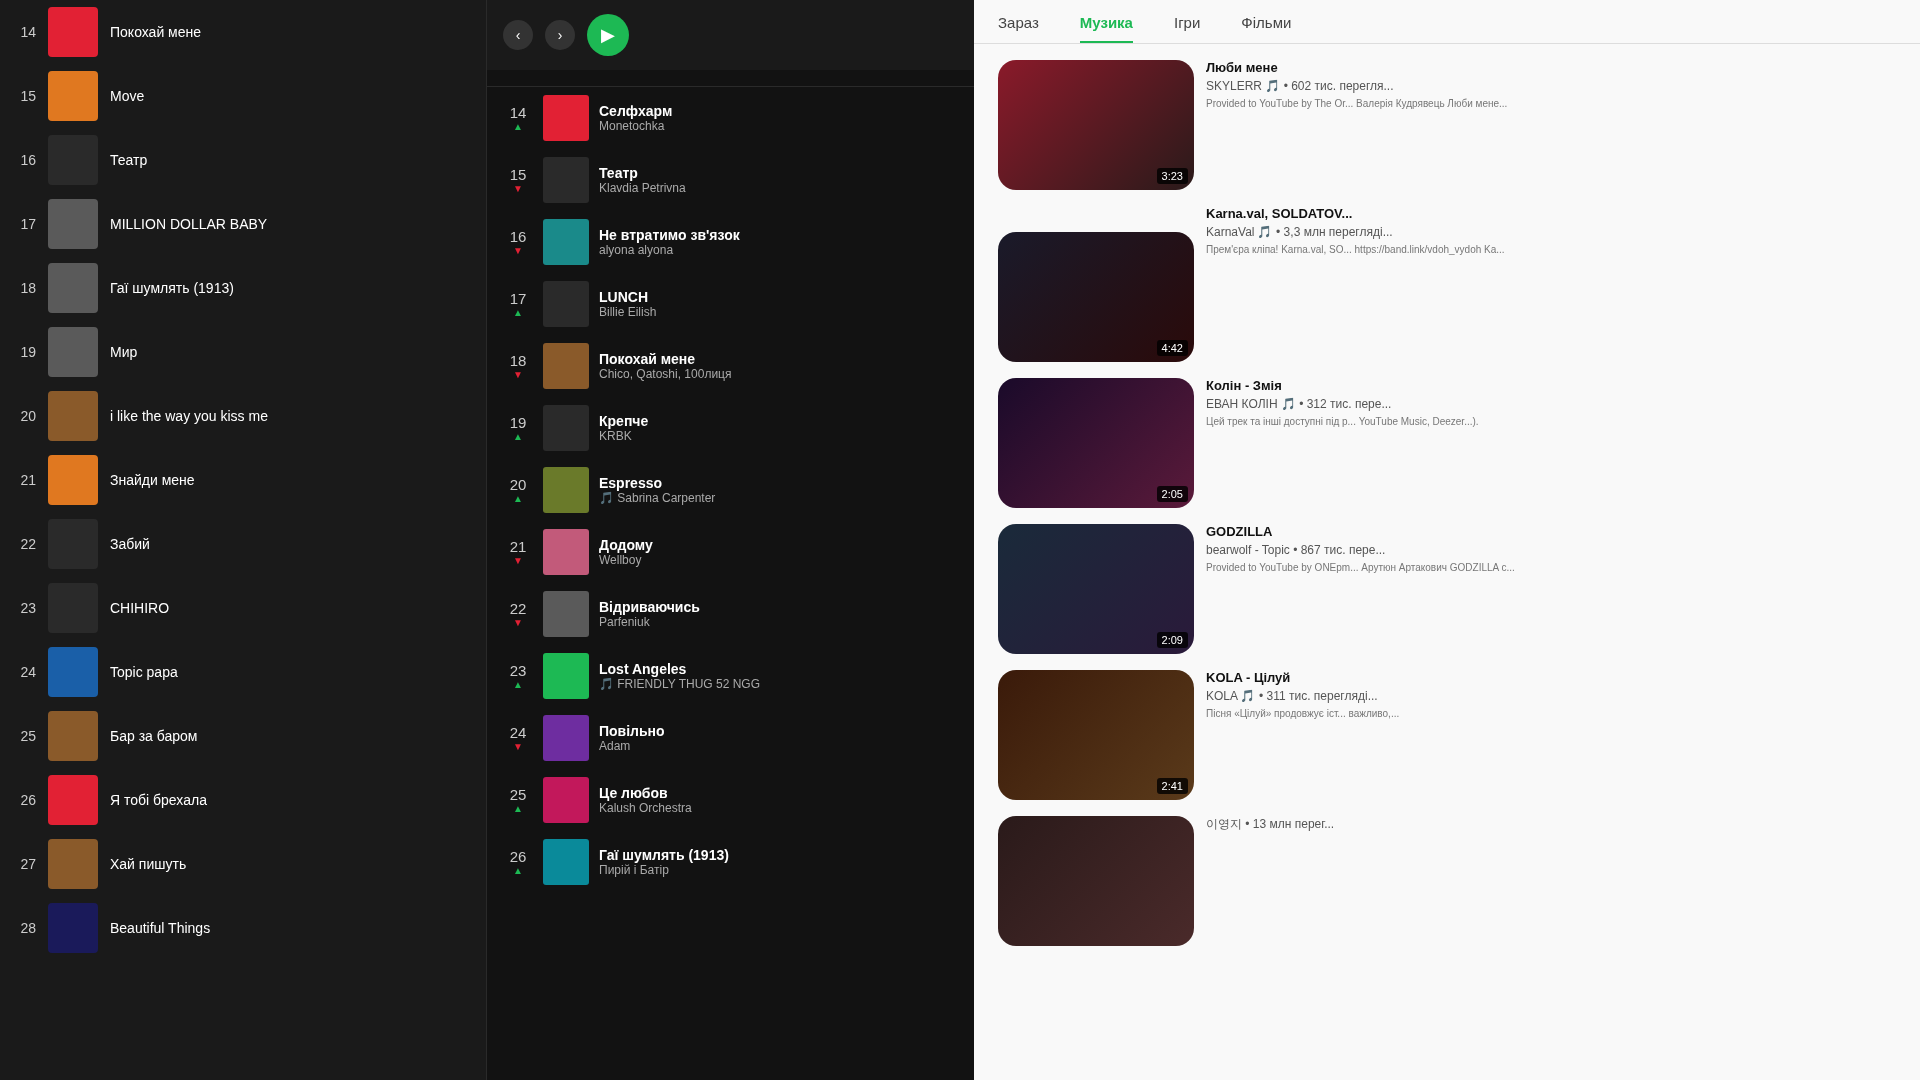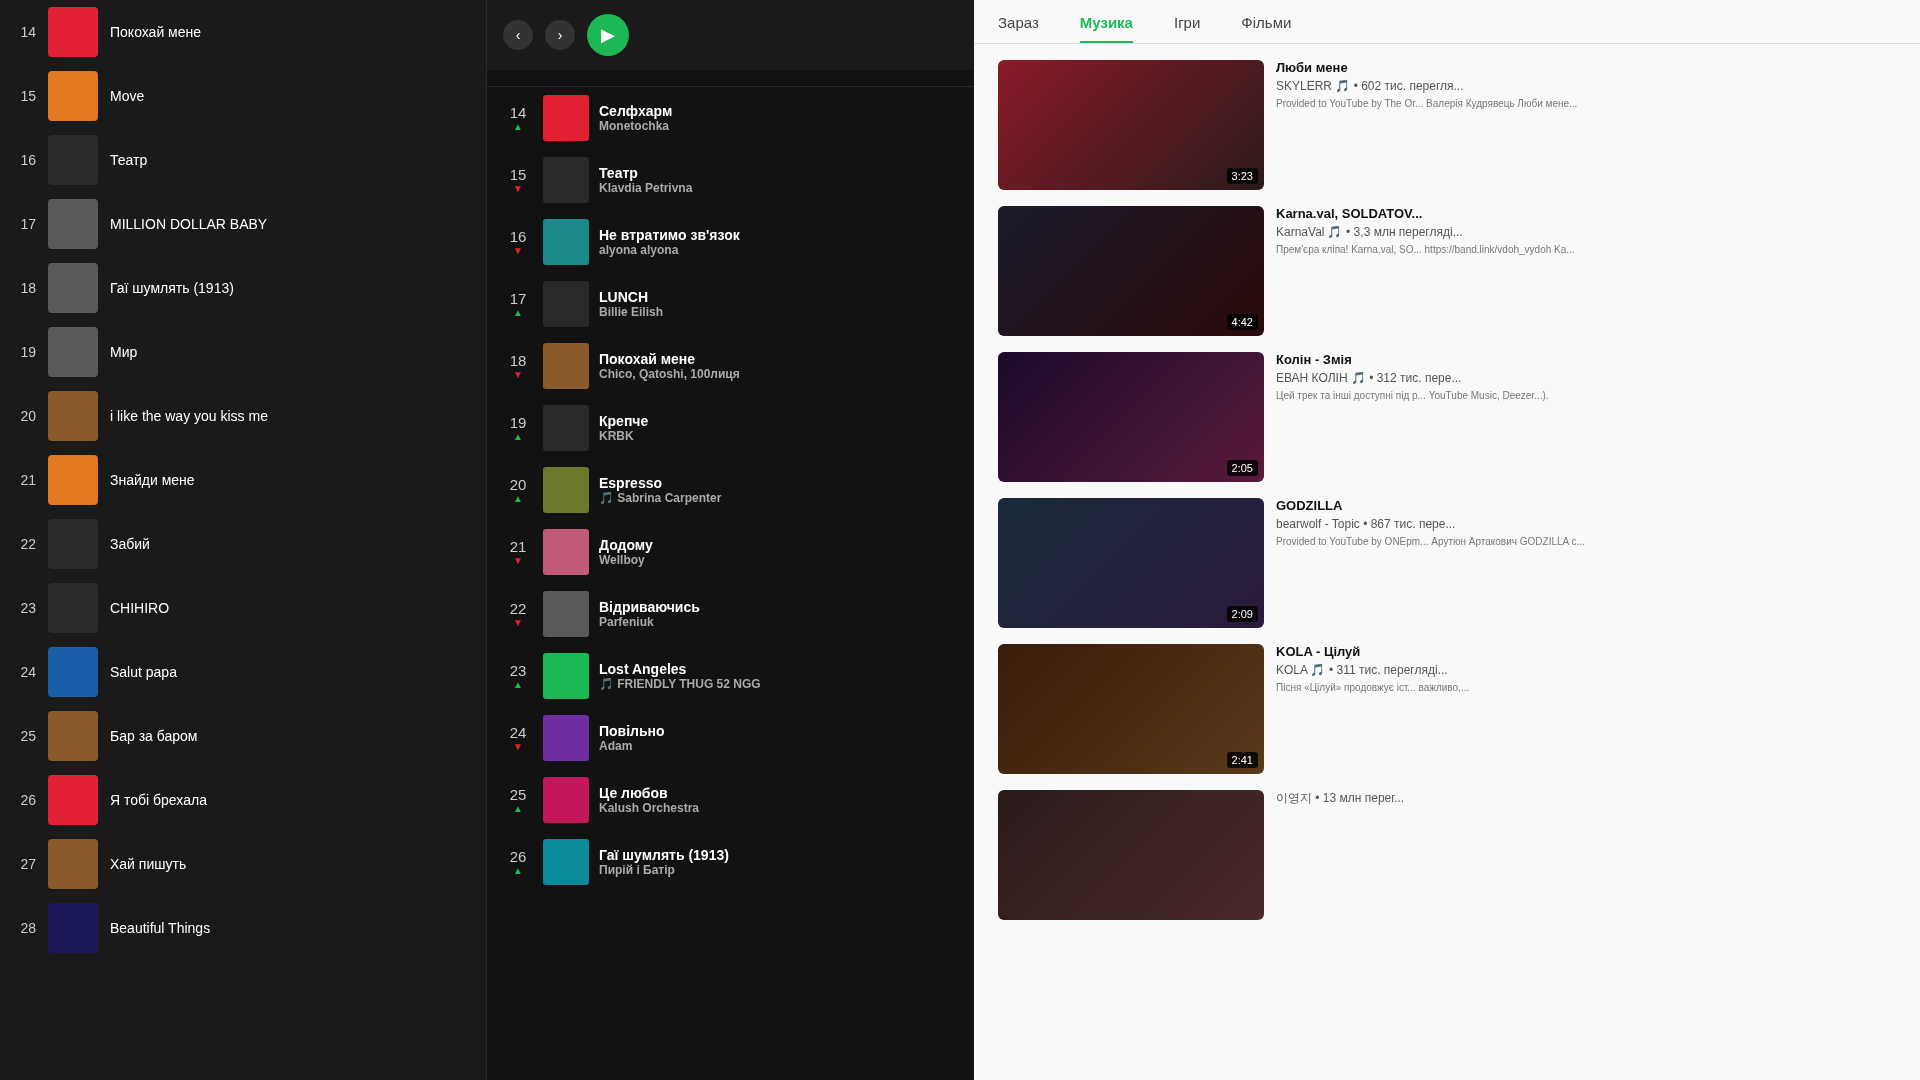--- a/index.html
+++ b/index.html
@@ -165,21 +165,20 @@
       white-space: nowrap;
       overflow: hidden;
       text-overflow: ellipsis;
     }
     .track-info .t-artist {
       font-size: 12px;
       color: #aaa;
       white-space: nowrap;
       overflow: hidden;
       text-overflow: ellipsis;
-      font-weight: bold;
     }
 
     
     .right-panel {
       flex: 1;
       background: #f9f9f9;
       display: flex;
       flex-direction: column;
       overflow: hidden;
     }
@@ -213,23 +212,23 @@
     .right-content::-webkit-scrollbar-track { background: #f0f0f0; }
     .right-content::-webkit-scrollbar-thumb { background: #bbb; border-radius: 3px; }
 
     .video-card {
       display: flex;
       gap: 12px;
       margin-bottom: 16px;
       cursor: pointer;
     }
     .video-thumb {
-      width: 266px;
+      width: 196px;
       height: 130px;
-      border-radius: 6px;
+      border-radius: 18px;
       flex-shrink: 0;
       position: relative;
       overflow: hidden;
       display: flex;
       align-items: center;
       justify-content: center;
     }
     .video-duration {
       position: absolute;
       bottom: 6px;
@@ -329,21 +328,21 @@
     <span class="title">Забий</span>
   </div>
       <div class="list-item">
     <span class="rank">23</span>
     <div class="thumb c-dark"></div>
     <span class="title">CHIHIRO</span>
   </div>
       <div class="list-item">
     <span class="rank">24</span>
     <div class="thumb c-blue"></div>
-    <span class="title">Salut papa</span>
+    <span class="title">Topic papa</span>
   </div>
       <div class="list-item">
     <span class="rank">25</span>
     <div class="thumb c-brown"></div>
     <span class="title">Бар за баром</span>
   </div>
       <div class="list-item">
     <span class="rank">26</span>
     <div class="thumb c-red"></div>
     <span class="title">Я тобі брехала</span>
@@ -531,21 +530,21 @@
     <div class="video-thumb" style="background: linear-gradient(135deg, #8a1a2a, #2a1a1a);">
       <span class="video-duration">3:23</span>
     </div>
     <div class="video-info">
       <div class="video-title">Люби мене</div>
       <div class="video-channel">SKYLERR 🎵 • 602 тис. перегля...</div>
       <div class="video-desc">Provided to YouTube by The Or... Валерія Кудрявець Люби мене...</div>
     </div>
   </div>
       <div class="video-card">
-    <div class="video-thumb" style="background: linear-gradient(135deg, #1a1a2a, #2a0a0a);">
+    <div class="video-thumb" style="background: linear-gradient(135deg, #1a1a2a, #2a0a0a); margin-top: 26px;">
       <span class="video-duration">4:42</span>
     </div>
     <div class="video-info">
       <div class="video-title">Karna.val, SOLDATOV...</div>
       <div class="video-channel">KarnaVal 🎵 • 3,3 млн перегляді...</div>
       <div class="video-desc">Прем'єра кліпа! Karna.val, SO... https://band.link/vdoh_vydoh Ka...</div>
     </div>
   </div>
       <div class="video-card">
     <div class="video-thumb" style="background: linear-gradient(135deg, #1a0a2a, #5a1a3a);">

